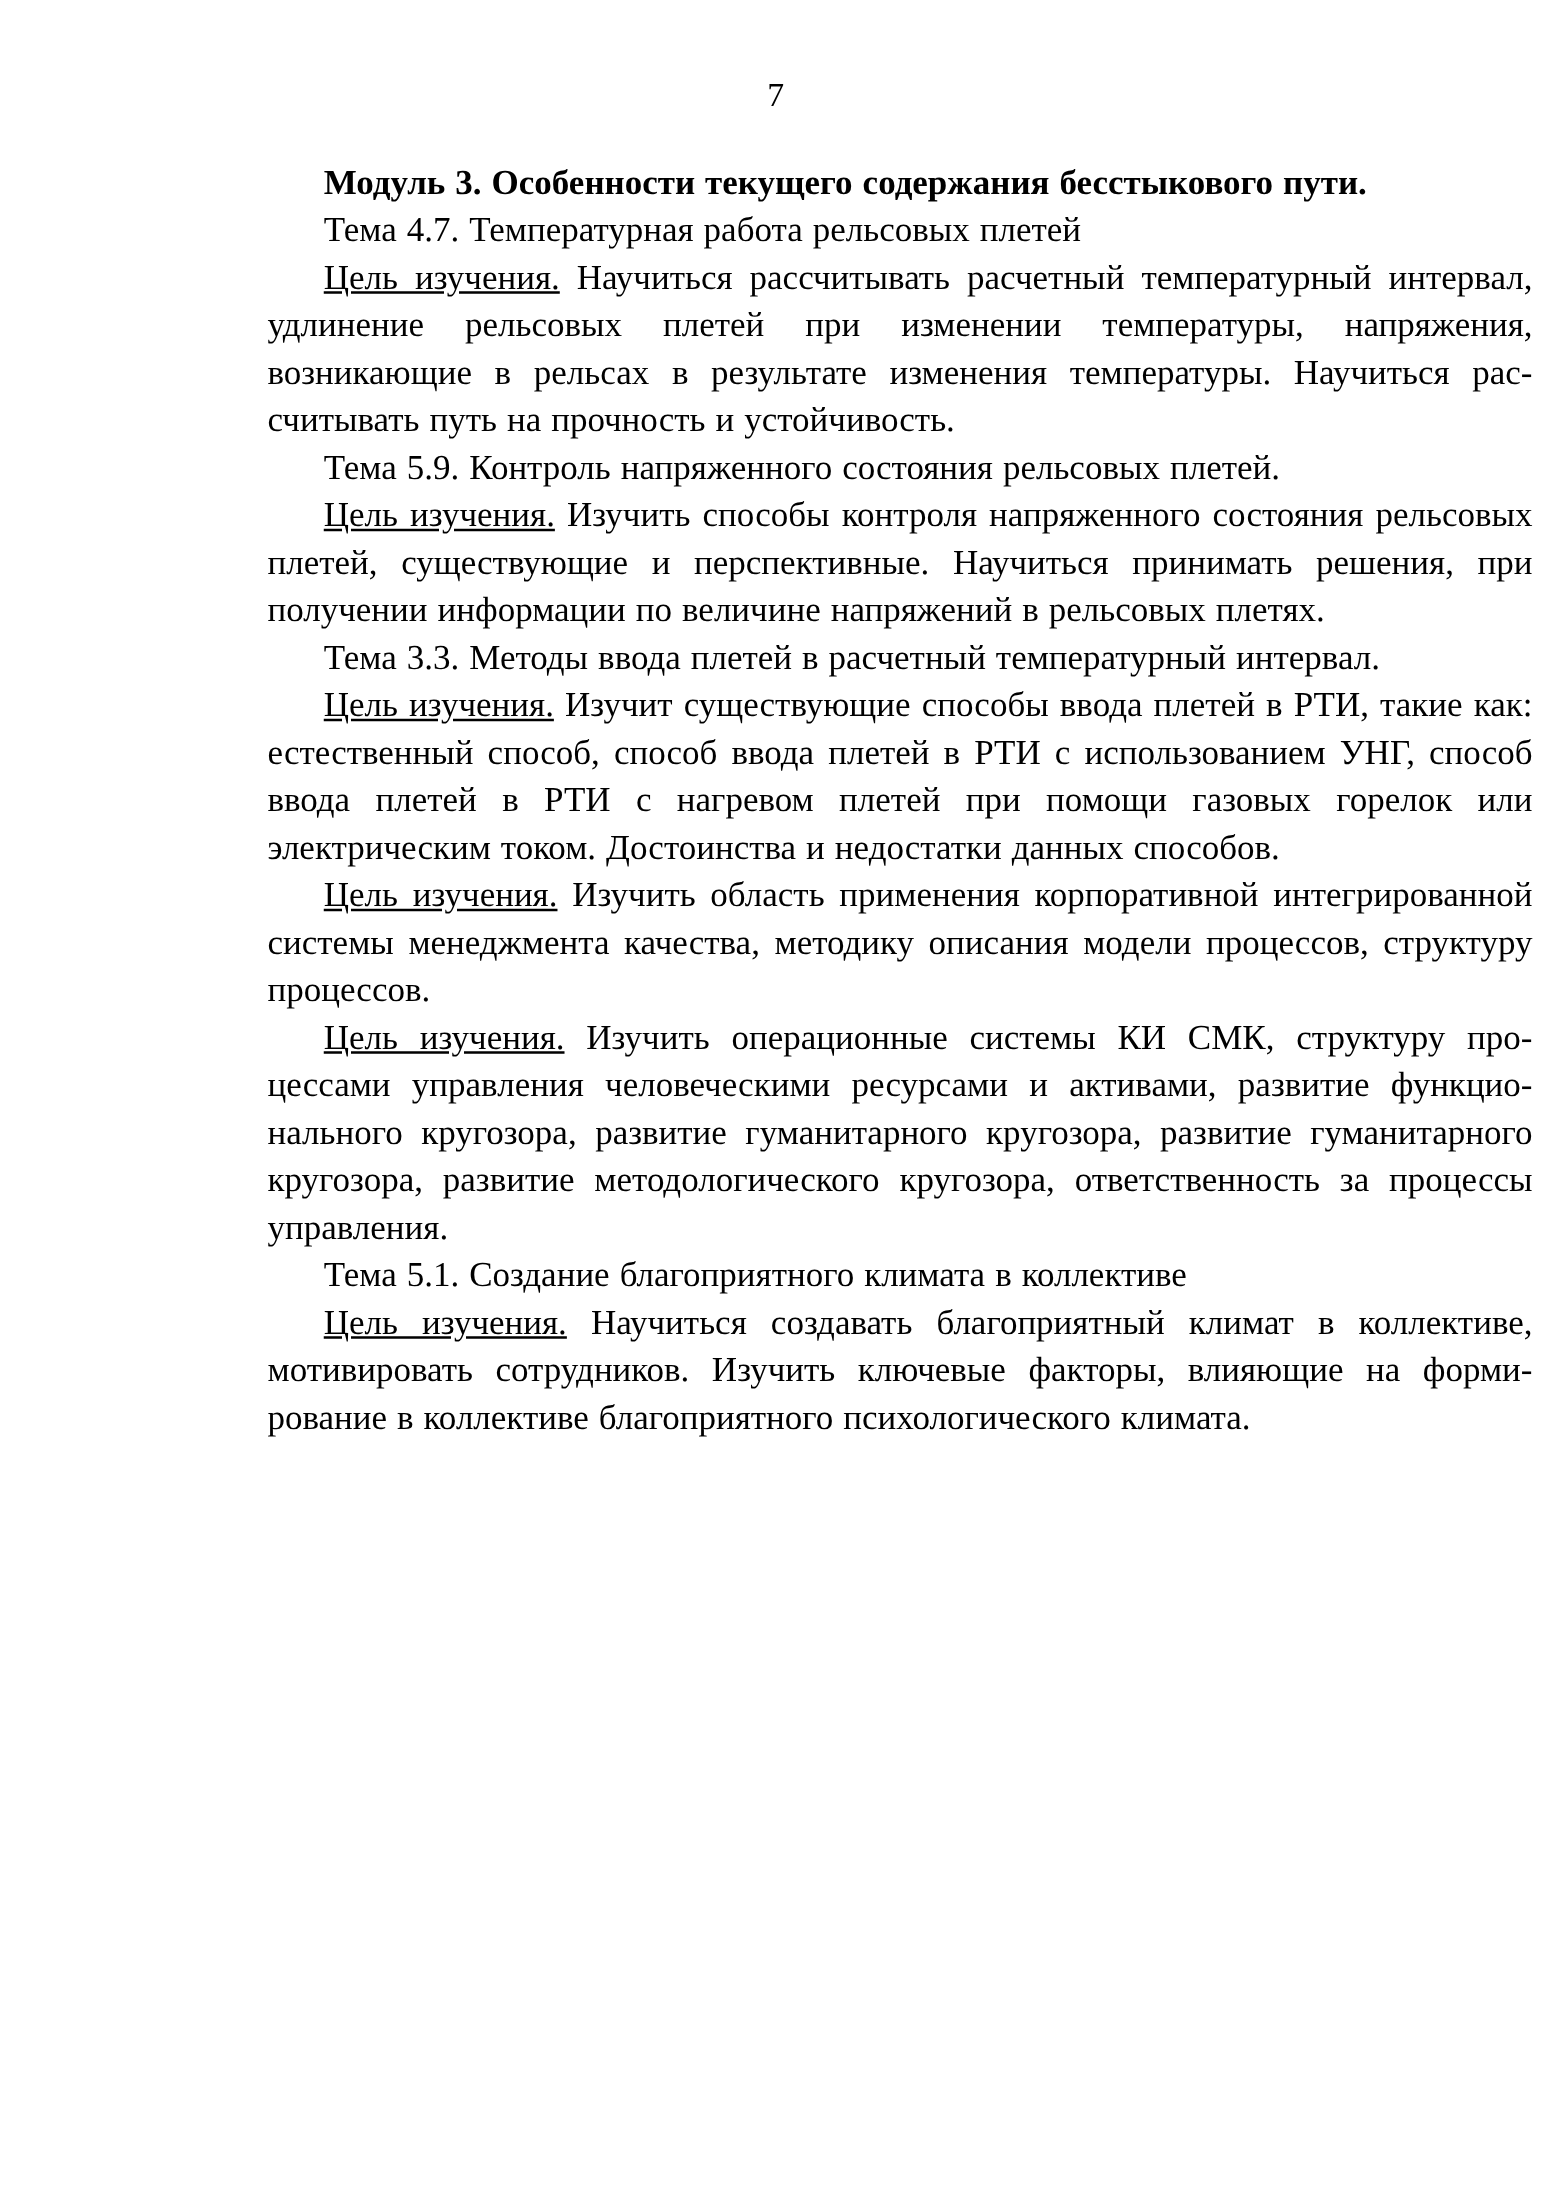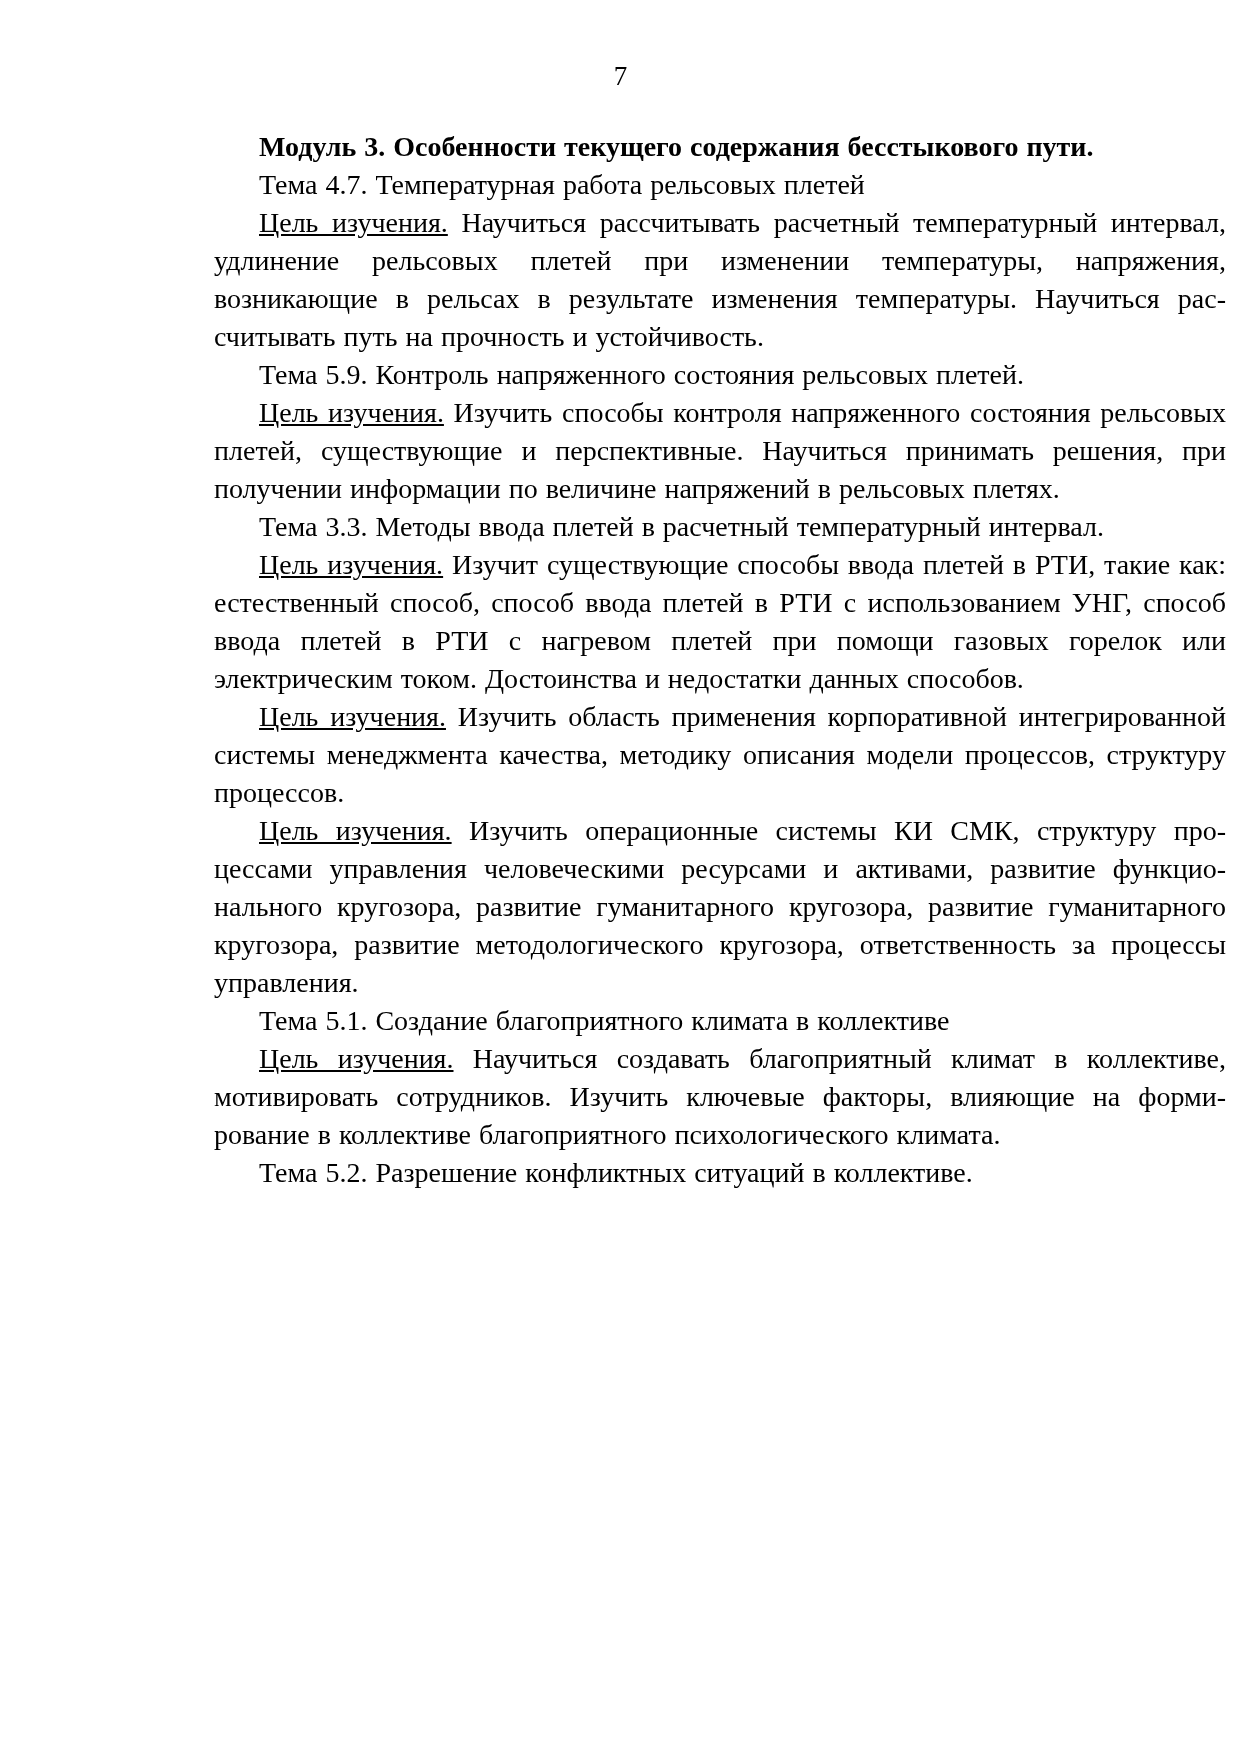--- a/index.html
+++ b/index.html
@@ -54,15 +54,14 @@
       <p class="topic">Тема 4.7. Температурная работа рельсовых плетей</p>
       <p class="goal"><u>Цель изучения.</u><span> Научиться рассчитывать расчетный температурный интер­вал, удлинение рельсовых плетей при изменении температуры, напряжения, возникающие в рельсах в результате изменения температуры. Научиться рас­считывать путь на прочность и устойчивость.</span></p>
       <p class="topic">Тема 5.9. Контроль напряженного состояния рельсовых плетей.</p>
       <p class="goal"><u>Цель изучения.</u><span> Изучить способы контроля напряженного состояния рель­совых плетей, существующие и перспективные. Научиться принимать решения, при получении информации по величине напряжений в рельсовых плетях.</span></p>
       <p class="topic">Тема 3.3. Методы ввода плетей в расчетный температурный интервал.</p>
       <p class="goal"><u>Цель изучения.</u><span> Изучит существующие способы ввода плетей в РТИ, такие как: естественный способ, способ ввода плетей в РТИ с использованием УНГ, способ ввода плетей в РТИ с нагревом плетей при помощи газовых горелок или электрическим током. Достоинства и недостатки данных способов.</span></p>
       <p class="goal"><u>Цель изучения.</u><span> Изучить область применения корпоративной интегриро­ванной системы менеджмента качества, методику описания модели процессов, структуру процессов.</span></p>
       <p class="goal"><u>Цель изучения.</u><span> Изучить операционные системы КИ СМК, структуру про­цессами управления человеческими ресурсами и активами, развитие функцио­нального кругозора, развитие гуманитарного кругозора, развитие гуманитарно­го кругозора, развитие методологического кругозора, ответственность за про­цессы управления.</span></p>
       <p class="topic">Тема 5.1. Создание благоприятного климата в коллективе</p>
       <p class="goal"><u>Цель изучения.</u><span> Научиться создавать благоприятный климат в коллективе, мотивировать сотрудников. Изучить ключевые факторы, влияющие на форми­рование в коллективе благоприятного психологического климата.</span></p>
-      <p class="topic">Тема 5.2. Разрешение конфликтных ситуаций в коллективе.</p>
     </div>
 </div>
 
 </body></html>

